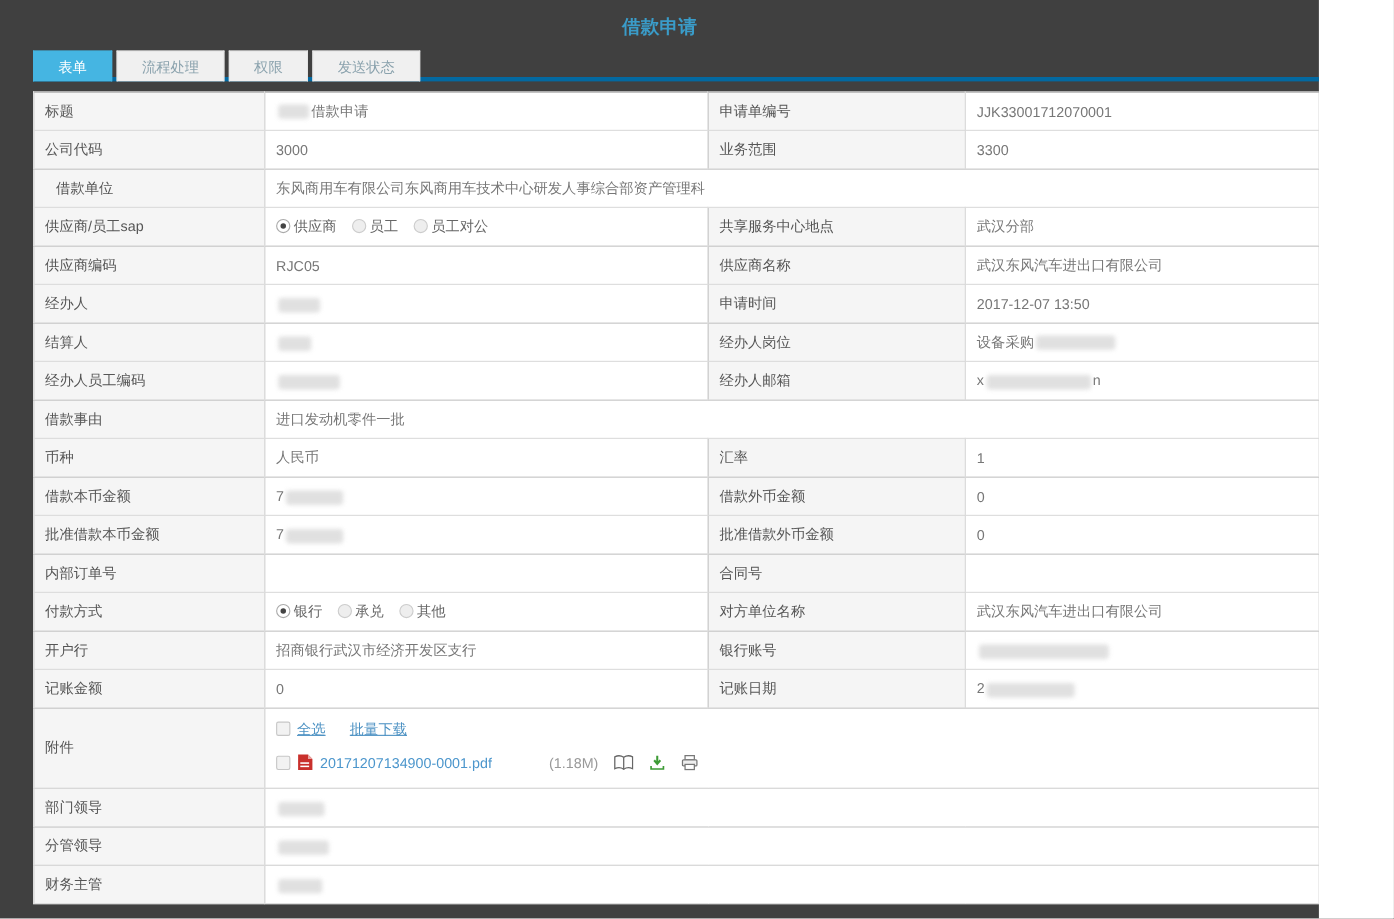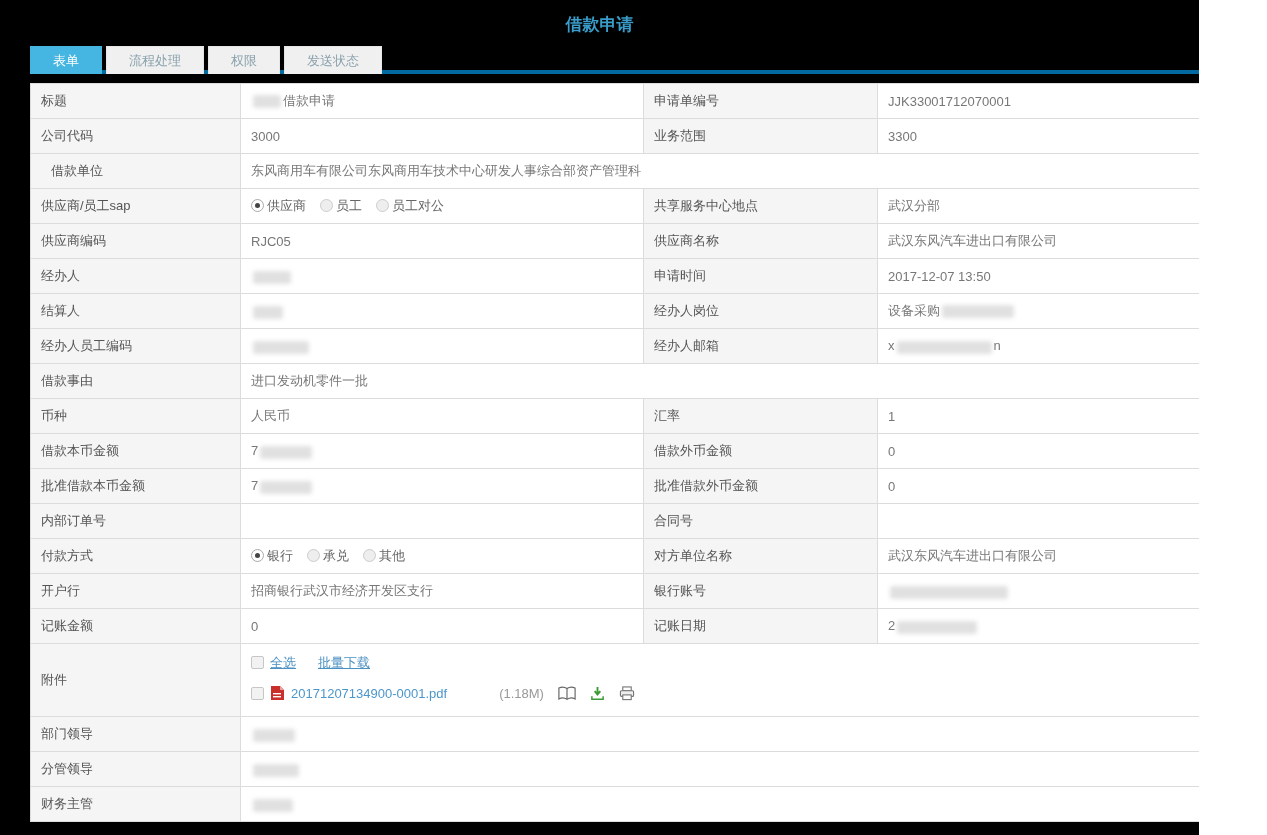--- a/index.html
+++ b/index.html
@@ -2,21 +2,21 @@
 <html><head>
 <meta charset="utf-8">
 <style>
   * { margin:0; padding:0; box-sizing:border-box; }
   html,body { background:#fff; }
   body {
     width:1267px; height:835px; overflow:hidden;
     font-family:"Liberation Sans","DejaVu Sans",sans-serif;
     color:#666; font-size:13px;
   }
-  .page { width:1199px; height:835px; overflow:hidden; position:relative; background:#000000; }
+  .page { width:1199px; height:835px; overflow:hidden; position:relative; background:#404040; }
 
   .page-title {
     text-align:center; padding-top:13px; font-size:17px; font-weight:bold; color:#3a9cc9;
   }
 
   .tabbar {
     margin:10px 0 0 30px; height:28px; position:relative;
     border-bottom:4px solid #0369a1; width:1207px;
   }
   .tab {

